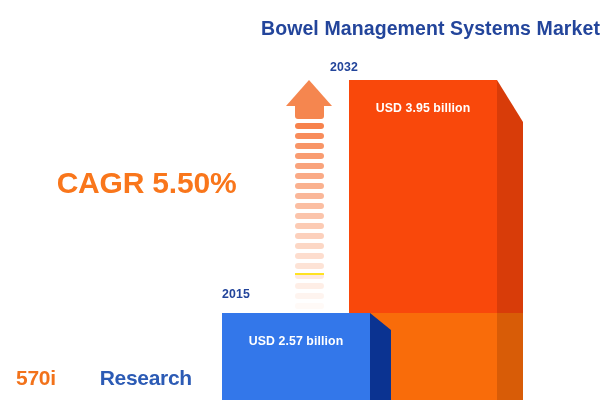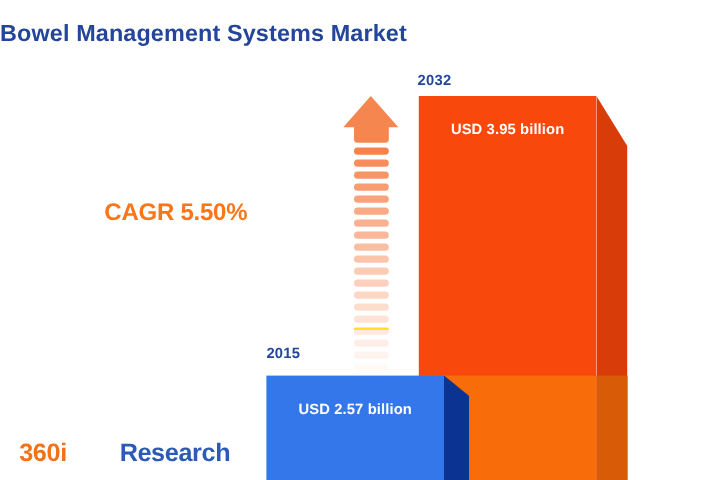--- a/index.html
+++ b/index.html
@@ -16,21 +16,21 @@
     font-family: "Liberation Sans", sans-serif;
     -webkit-font-smoothing: antialiased;
   }
 
   
   #chart-title {
     position: absolute;
     top: 17px;
     left: 0;
     width: 600px;
-    text-align: left;
+    text-align: right;
     font-size: 19.5px;
     font-weight: bold;
     letter-spacing: 0.1px;
     color: #23459b;
     white-space: nowrap;
   }
 
   
   #caption-block {
     position: absolute;
@@ -40,21 +40,21 @@
     text-align: center;
   }
   #caption-text {
     font-size: 13.3px;
     font-weight: bold;
     line-height: 1.42;
     color: #1a1a1a;
   }
   #cagr-value {
     margin-top: 6px;
-    font-size: 20px;
+    font-size: 30px;
     font-weight: bold;
     color: #f9761b;
     letter-spacing: -0.2px;
   }
 
   
   #logo {
     position: absolute;
     left: 16px;
     top: 366px;
@@ -161,21 +161,21 @@
     top: 21px;
     width: 148px;
     text-align: center;
     font-size: 12.3px;
     font-weight: bold;
     color: #ffffff;
     letter-spacing: 0.1px;
   }
   #year-2032 {
     position: absolute;
-    left: 348px;
+    left: 330px;
     top: 60px;
     font-size: 12.3px;
     font-weight: bold;
     color: #23459b;
     letter-spacing: 0.2px;
   }
 
   
   #bar-2024 {
     left: 222px;
@@ -272,16 +272,16 @@
 
   <div id="year-2024">2015</div>
 
   <div id="bar-2024" class="bar-group">
     <div id="bar-2024-front"></div>
     <div id="bar-2024-side"></div>
     <div id="bar-2024-label">USD 2.57 billion</div>
   </div>
 
   <div id="logo">
-    <span class="logo-orange">360</span><span class="logo-orange">i</span><span class="logo-blue">Research</span>
+    <span class="logo-orange">570</span><span class="logo-orange">i</span><span class="logo-blue">Research</span>
   </div>
 
 </div>
 
 </body></html>

